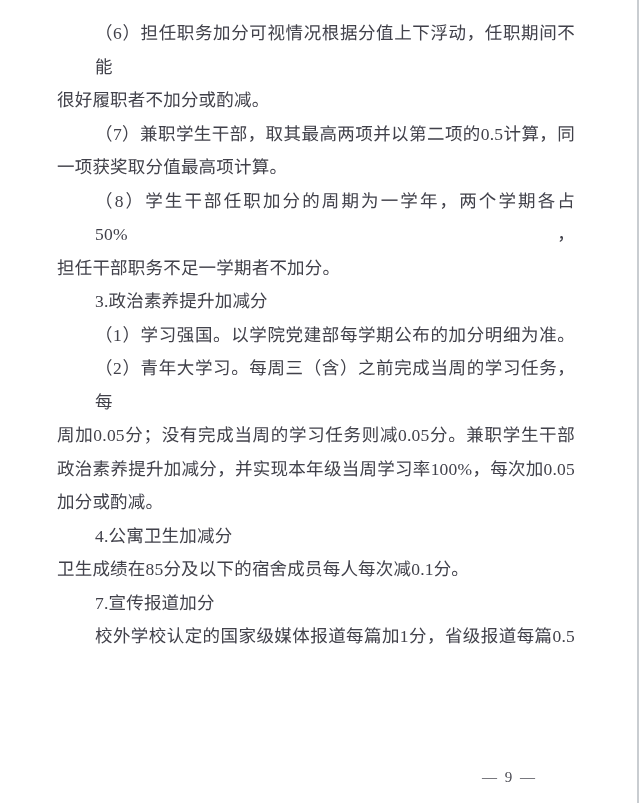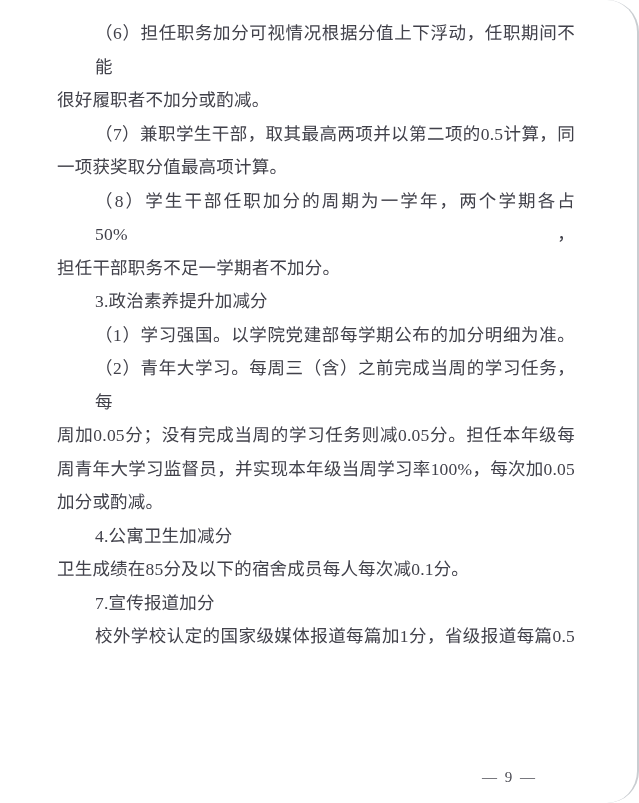--- a/index.html
+++ b/index.html
@@ -5,21 +5,20 @@
   html, body { margin: 0; padding: 0; }
   .page {
     position: relative;
     width: 639px;
     height: 803px;
     background: #ffffff;
     overflow: hidden;
     box-sizing: border-box;
     border-right: 2px solid #c9cdd1;
     font-family: "Liberation Serif", "DejaVu Serif", serif;
-    border-radius: 32px;
   }
   .body {
     position: absolute;
     left: 57px;
     top: 17px;
     width: 518px;
     font-size: 17.5px;
     line-height: 33.5px;
     color: #41414a;
     letter-spacing: 0.2px;
@@ -49,22 +48,22 @@
   <div class="body" style="color: rgb(65, 65, 74);">
       <div class="line indent fill">（6）担任职务加分可视情况根据分值上下浮动，任职期间不能</div>
       <div class="line">很好履职者不加分或酌减。</div>
       <div class="line indent fill">（7）兼职学生干部，取其最高两项并以第二项的0.5计算，同</div>
       <div class="line">一项获奖取分值最高项计算。</div>
       <div class="line indent fill">（8）学生干部任职加分的周期为一学年，两个学期各占50%，</div>
       <div class="line">担任干部职务不足一学期者不加分。</div>
       <div class="line indent">3.政治素养提升加减分</div>
       <div class="line indent fill">（1）学习强国。以学院党建部每学期公布的加分明细为准。</div>
       <div class="line indent fill">（2）青年大学习。每周三（含）之前完成当周的学习任务，每</div>
-      <div class="line fill">周加0.05分；没有完成当周的学习任务则减0.05分。担任本年级每</div>
-      <div class="line fill">周青年大学习监督员，并实现本年级当周学习率100%，每次加0.05</div>
+      <div class="line fill">周加0.05分；没有完成当周的学习任务则减0.05分。兼职学生干部</div>
+      <div class="line fill">政治素养提升加减分，并实现本年级当周学习率100%，每次加0.05</div>
       <div class="line">加分或酌减。</div>
       <div class="line indent">4.公寓卫生加减分</div>
       <div class="line">卫生成绩在85分及以下的宿舍成员每人每次减0.1分。</div>
       <div class="line indent">7.宣传报道加分</div>
       <div class="line indent fill">校外学校认定的国家级媒体报道每篇加1分，省级报道每篇0.5</div>
     </div>
   <div class="pagenum">— 9 —</div>
 </div>
 
 </body></html>

